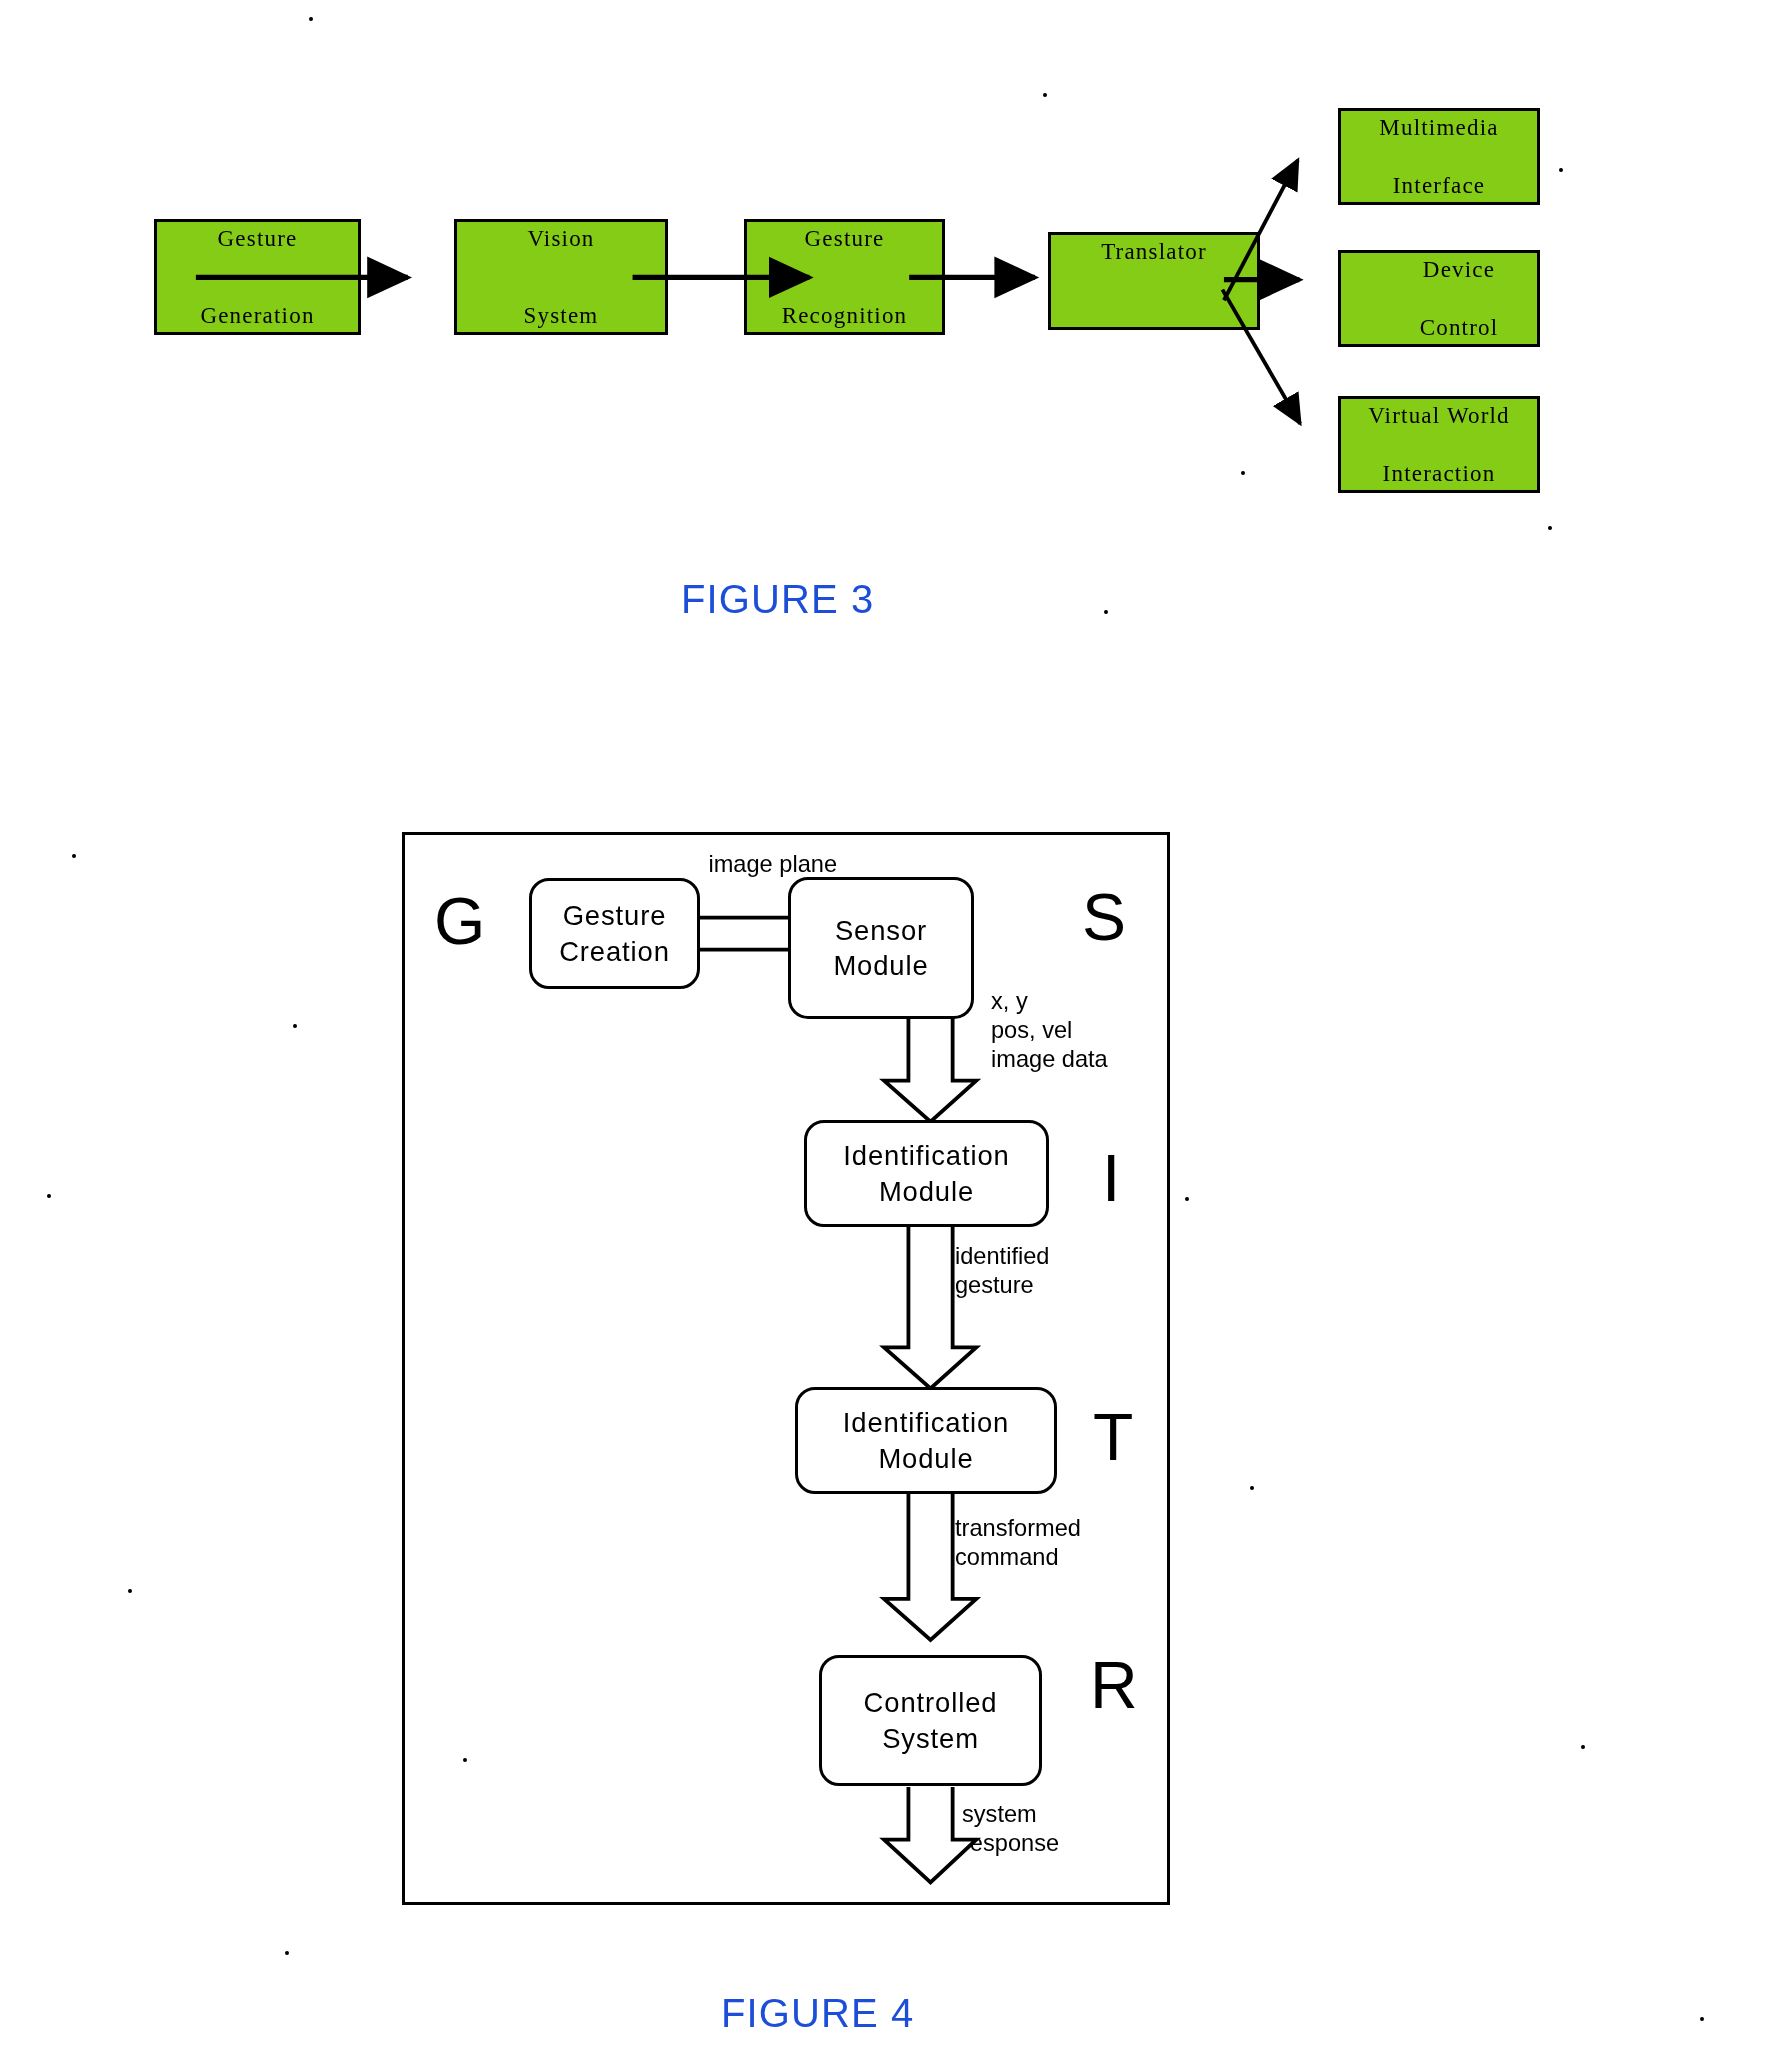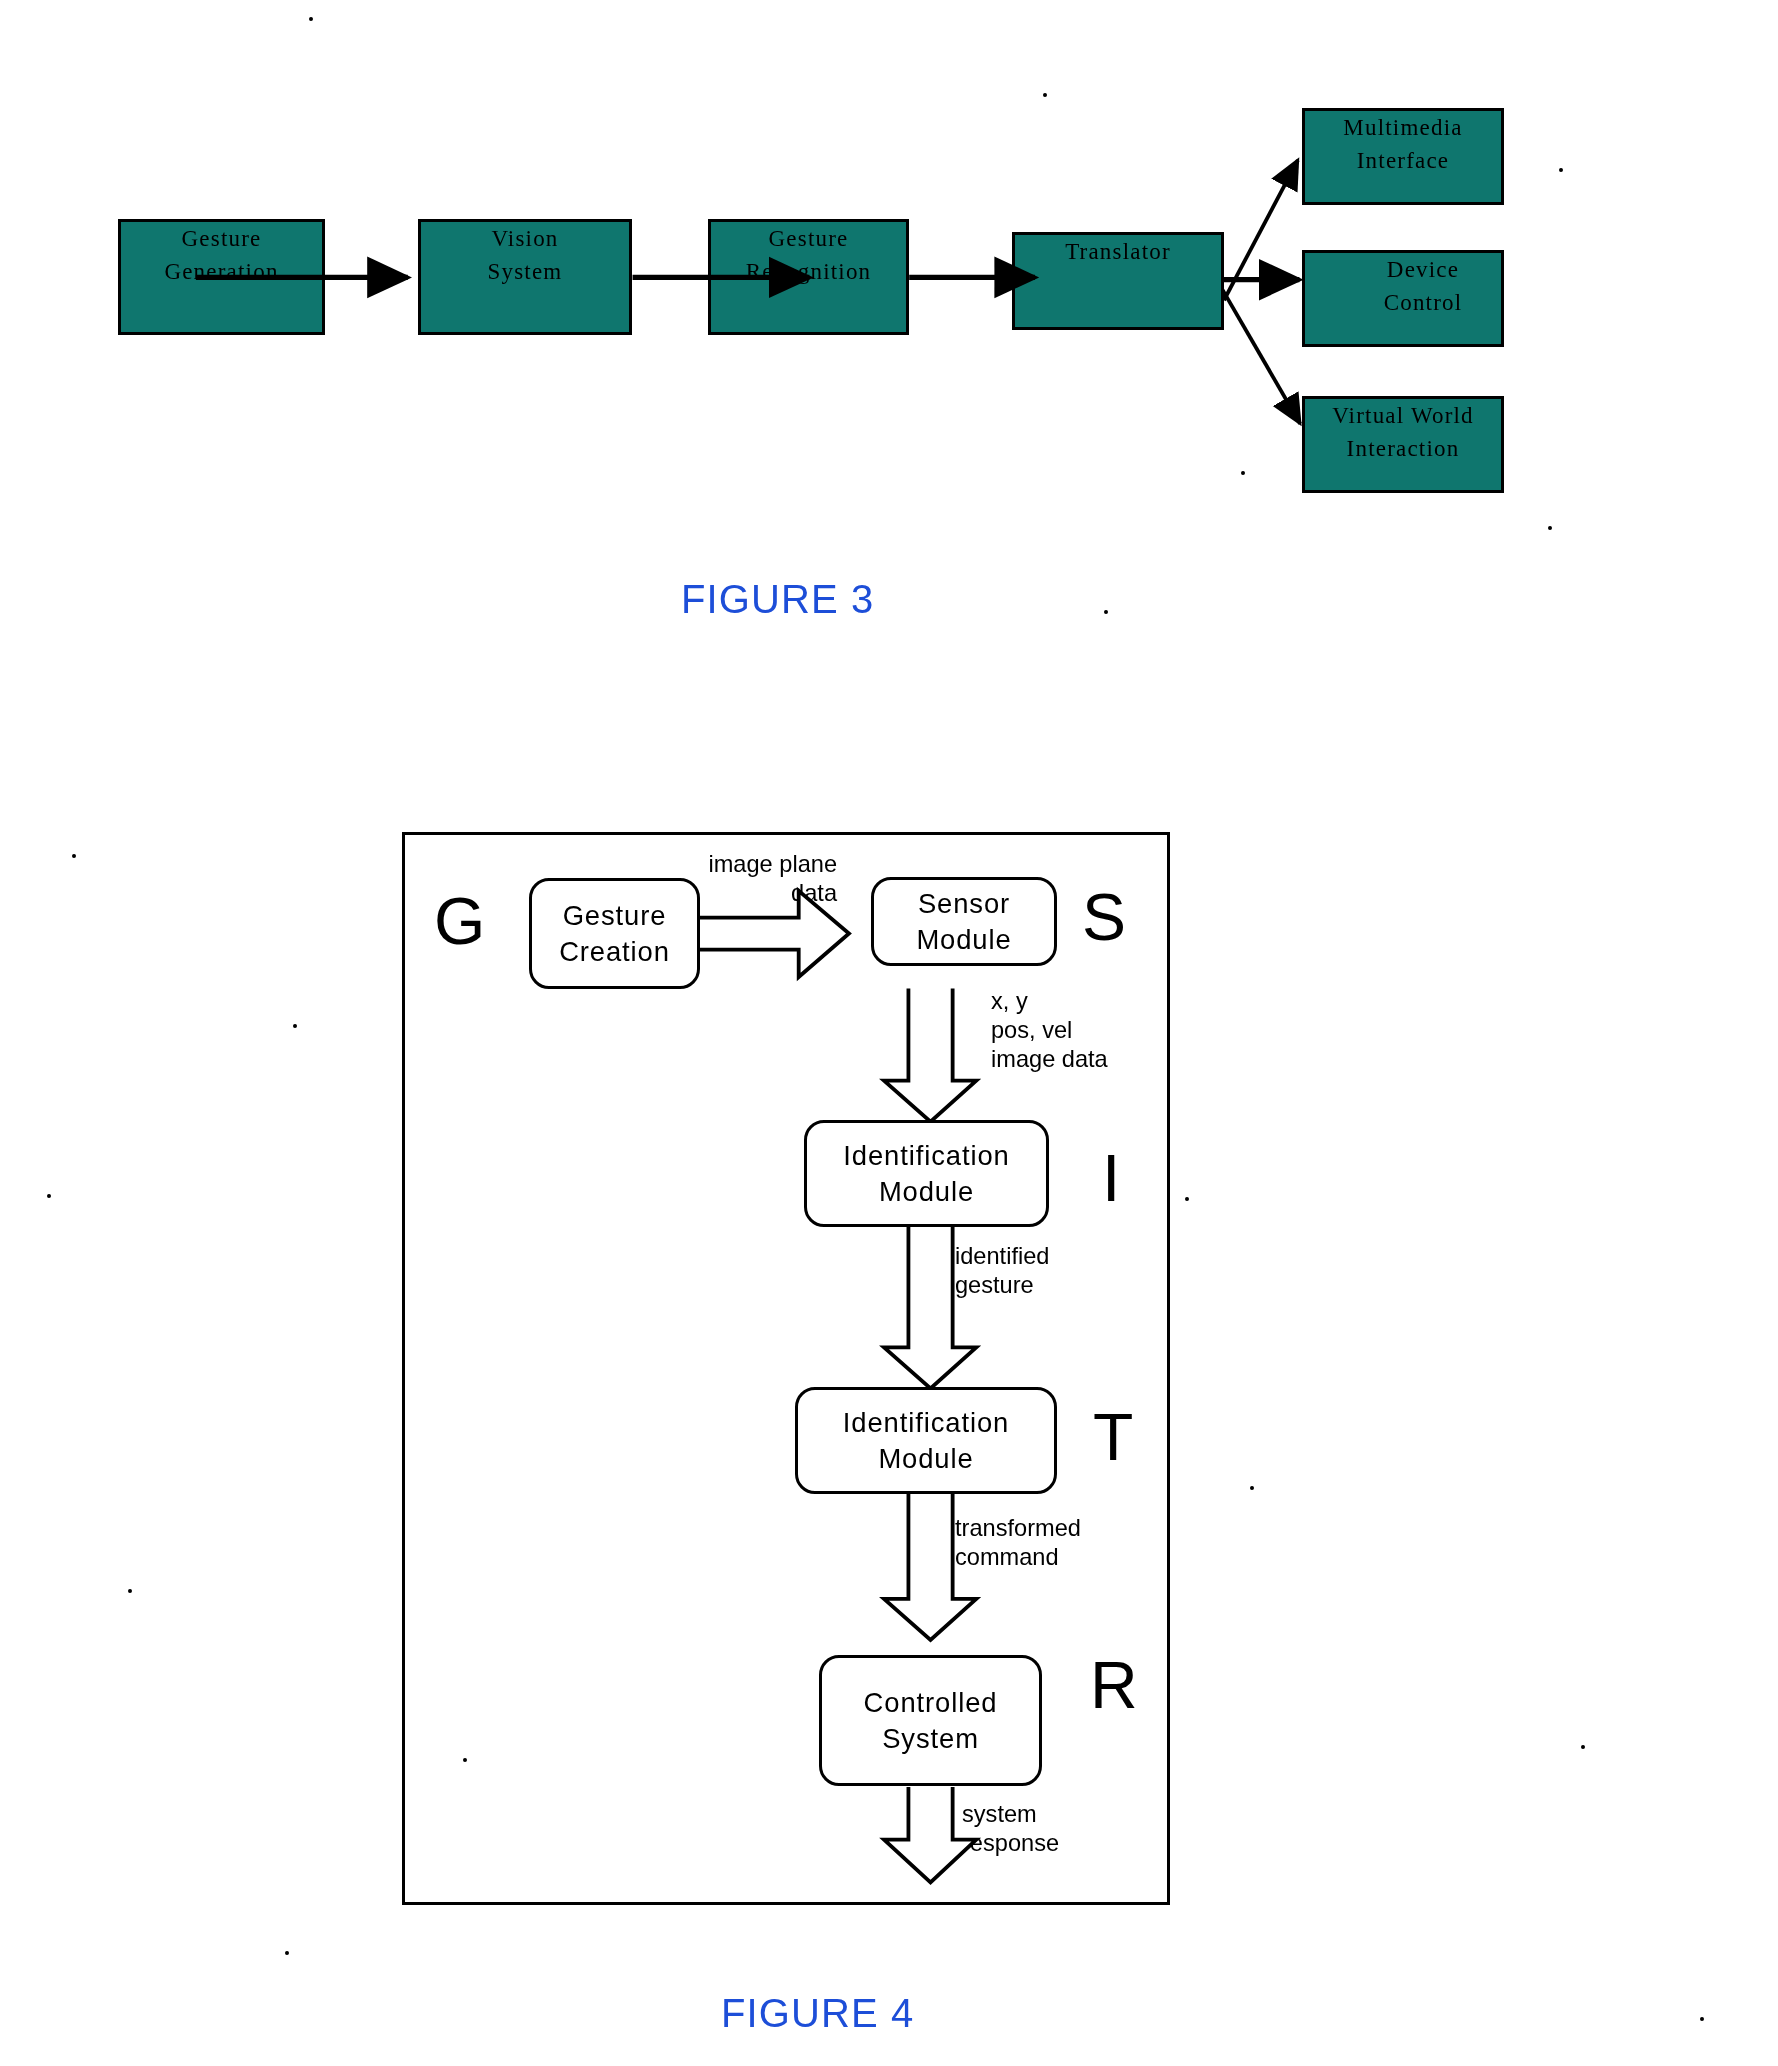--- a/index.html
+++ b/index.html
@@ -17,31 +17,32 @@
     height: 2066px;
     background: #ffffff;
     overflow: hidden;
   }
 
   
   .fig3-box {
     position: absolute;
     box-sizing: border-box;
     border: 3px solid #000000;
-    background: #0f766e;
+    background: #84cc16;
     display: flex;
     flex-direction: column;
     align-items: center;
-    justify-content: flex-start;
+    justify-content: space-between;
     font-family: "Liberation Serif", serif;
     font-size: 23px;
     line-height: 1.45;
     letter-spacing: 1.2px;
     color: #000000;
     text-align: center;
+    margin-left: 36px;
   }
   .fig3-box span { display: block; white-space: nowrap; }
 
   
   .fig4-frame {
     position: absolute;
     box-sizing: border-box;
     border: 3px solid #000000;
     background: #ffffff;
   }
@@ -209,21 +210,21 @@
   <div class="letter" style="left:1082px; top:884px;">S</div>
   <div class="letter" style="left:1102px; top:1145px;">I</div>
   <div class="letter" style="left:1093px; top:1404px;">T</div>
   <div class="letter" style="left:1090px; top:1652px;">R</div>
 
   <div class="fig4-node" style="left:529px; top:878px; width:171px; height:111px;">
     <span>Gesture</span>
     <span>Creation</span>
   </div>
 
-  <div class="fig4-node" style="left:871px; top:877px; width:186px; height:89px;">
+  <div class="fig4-node" style="left:788px; top:877px; width:186px; height:142px;">
     <span>Sensor</span>
     <span>Module</span>
   </div>
 
   <div class="fig4-node" style="left:804px; top:1120px; width:245px; height:107px;">
     <span>Identification</span>
     <span>Module</span>
   </div>
 
   <div class="fig4-node" style="left:795px; top:1387px; width:262px; height:107px;">

